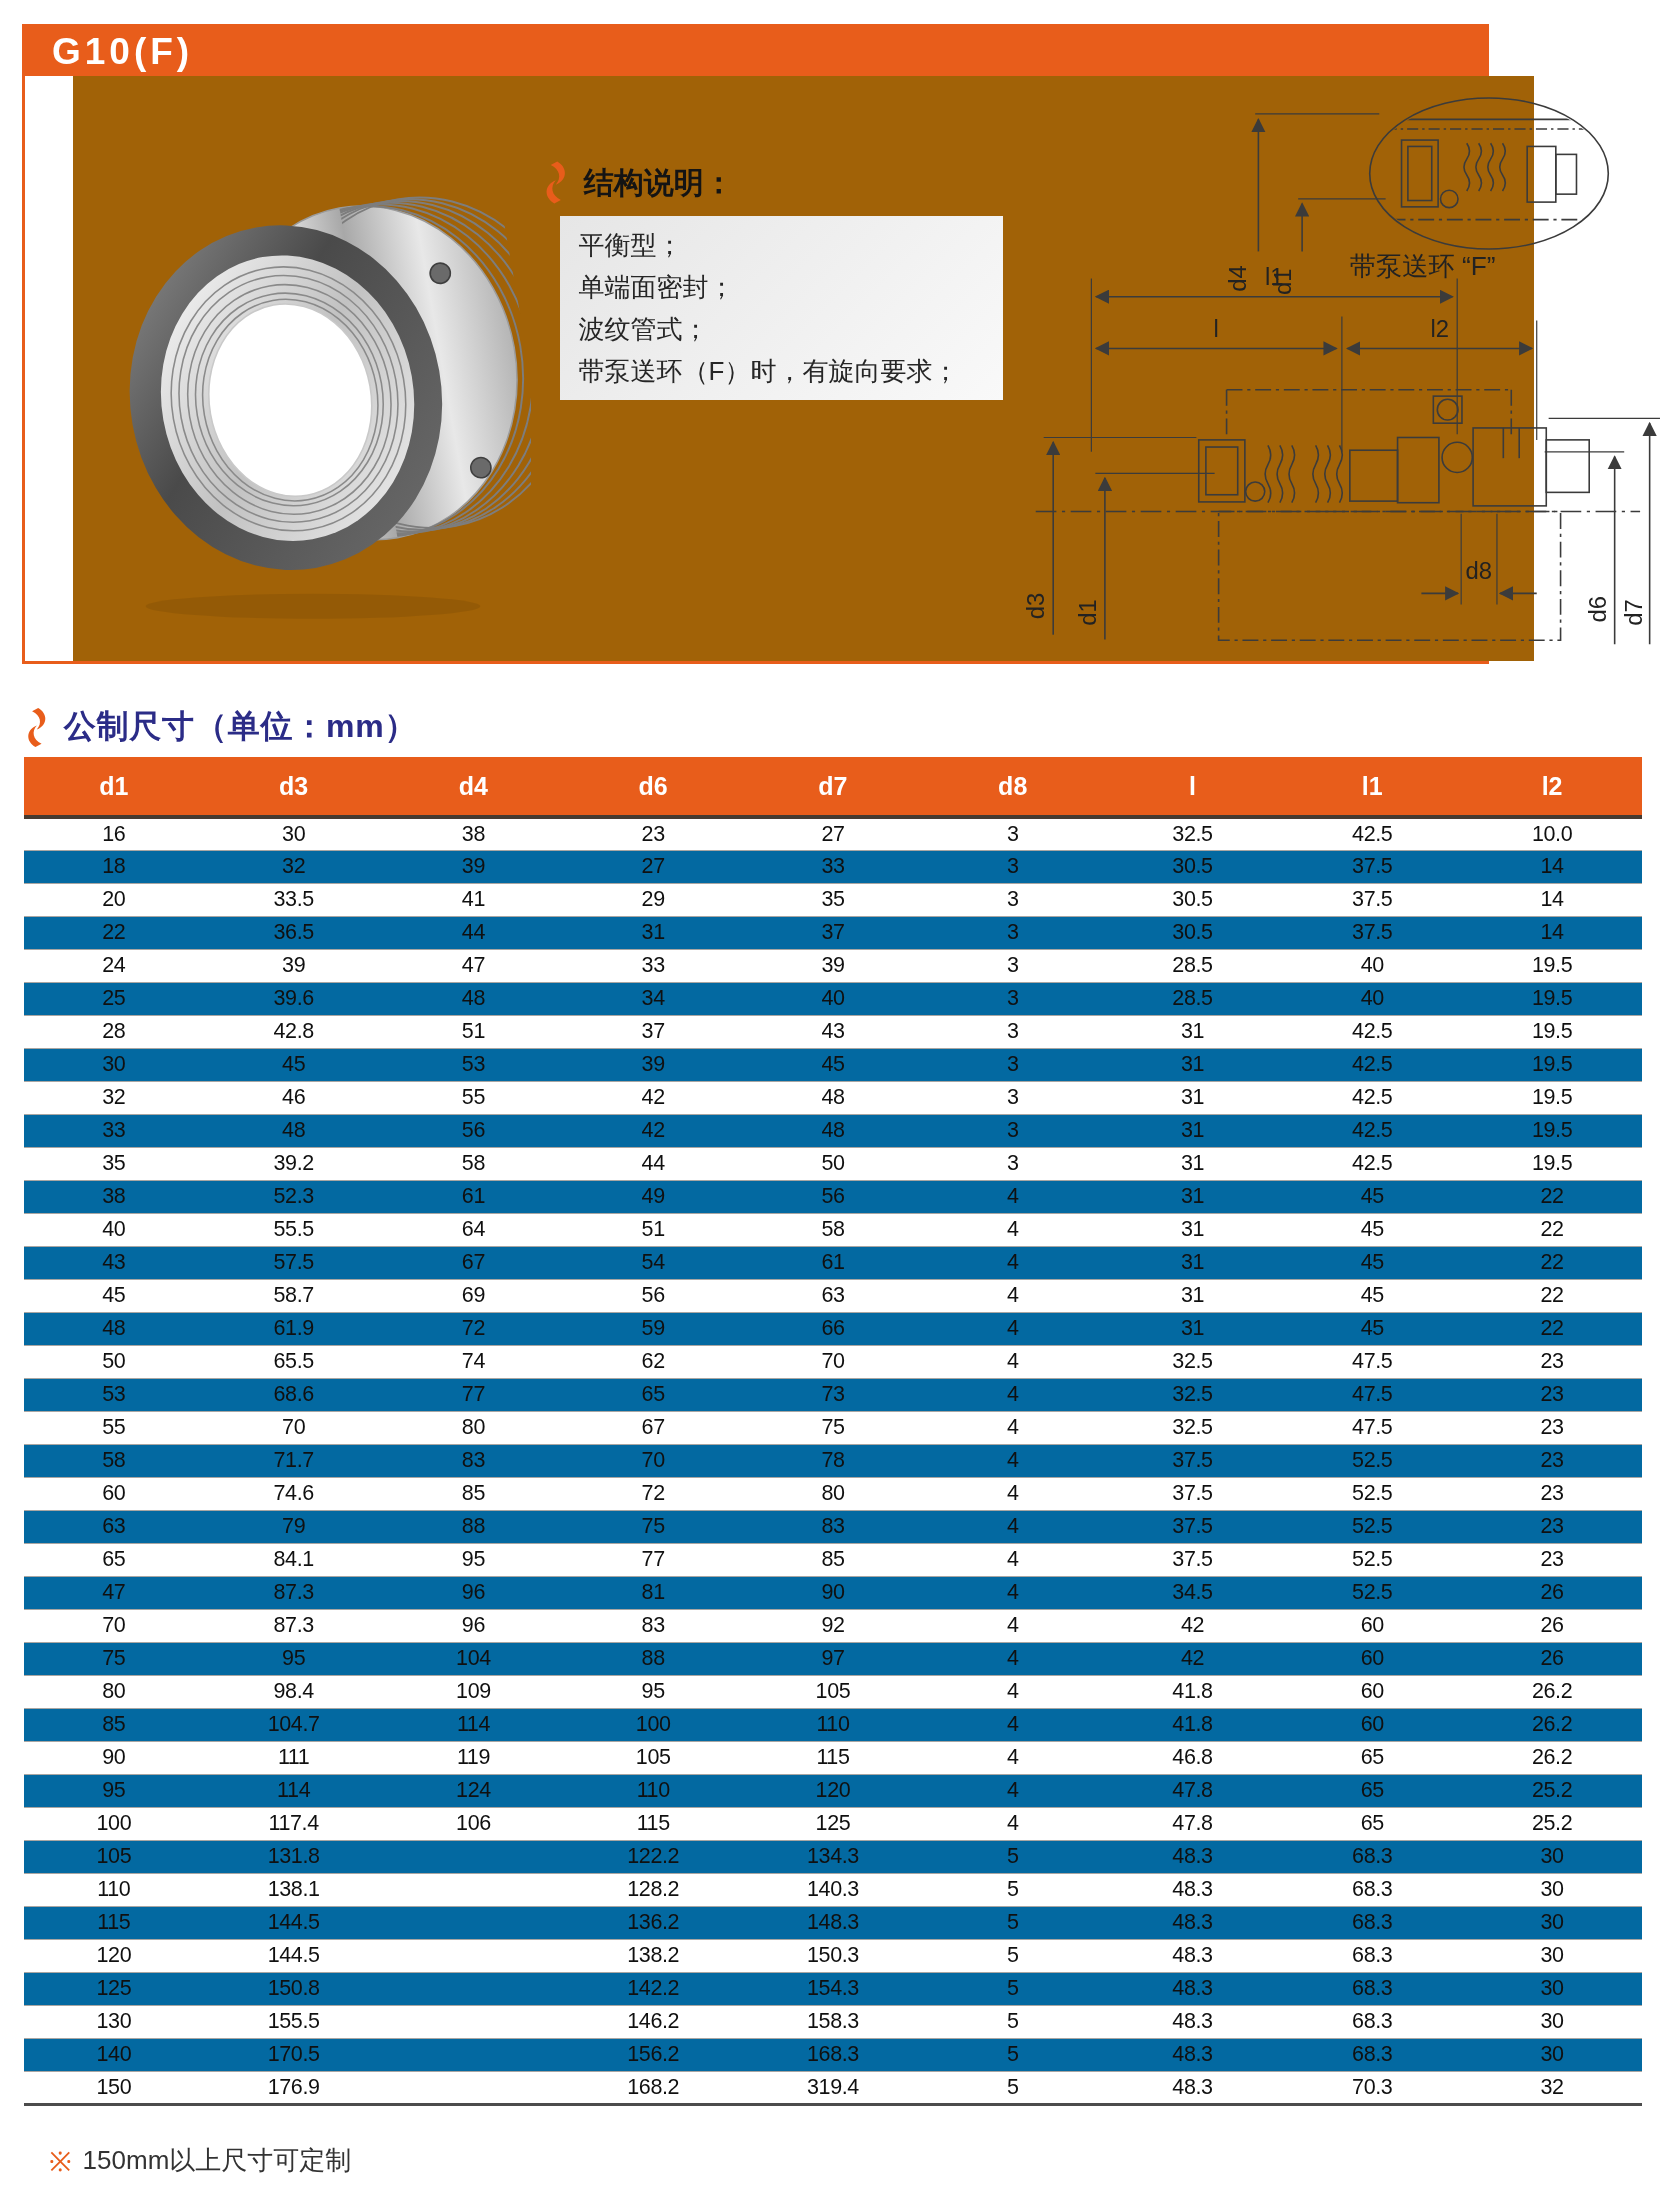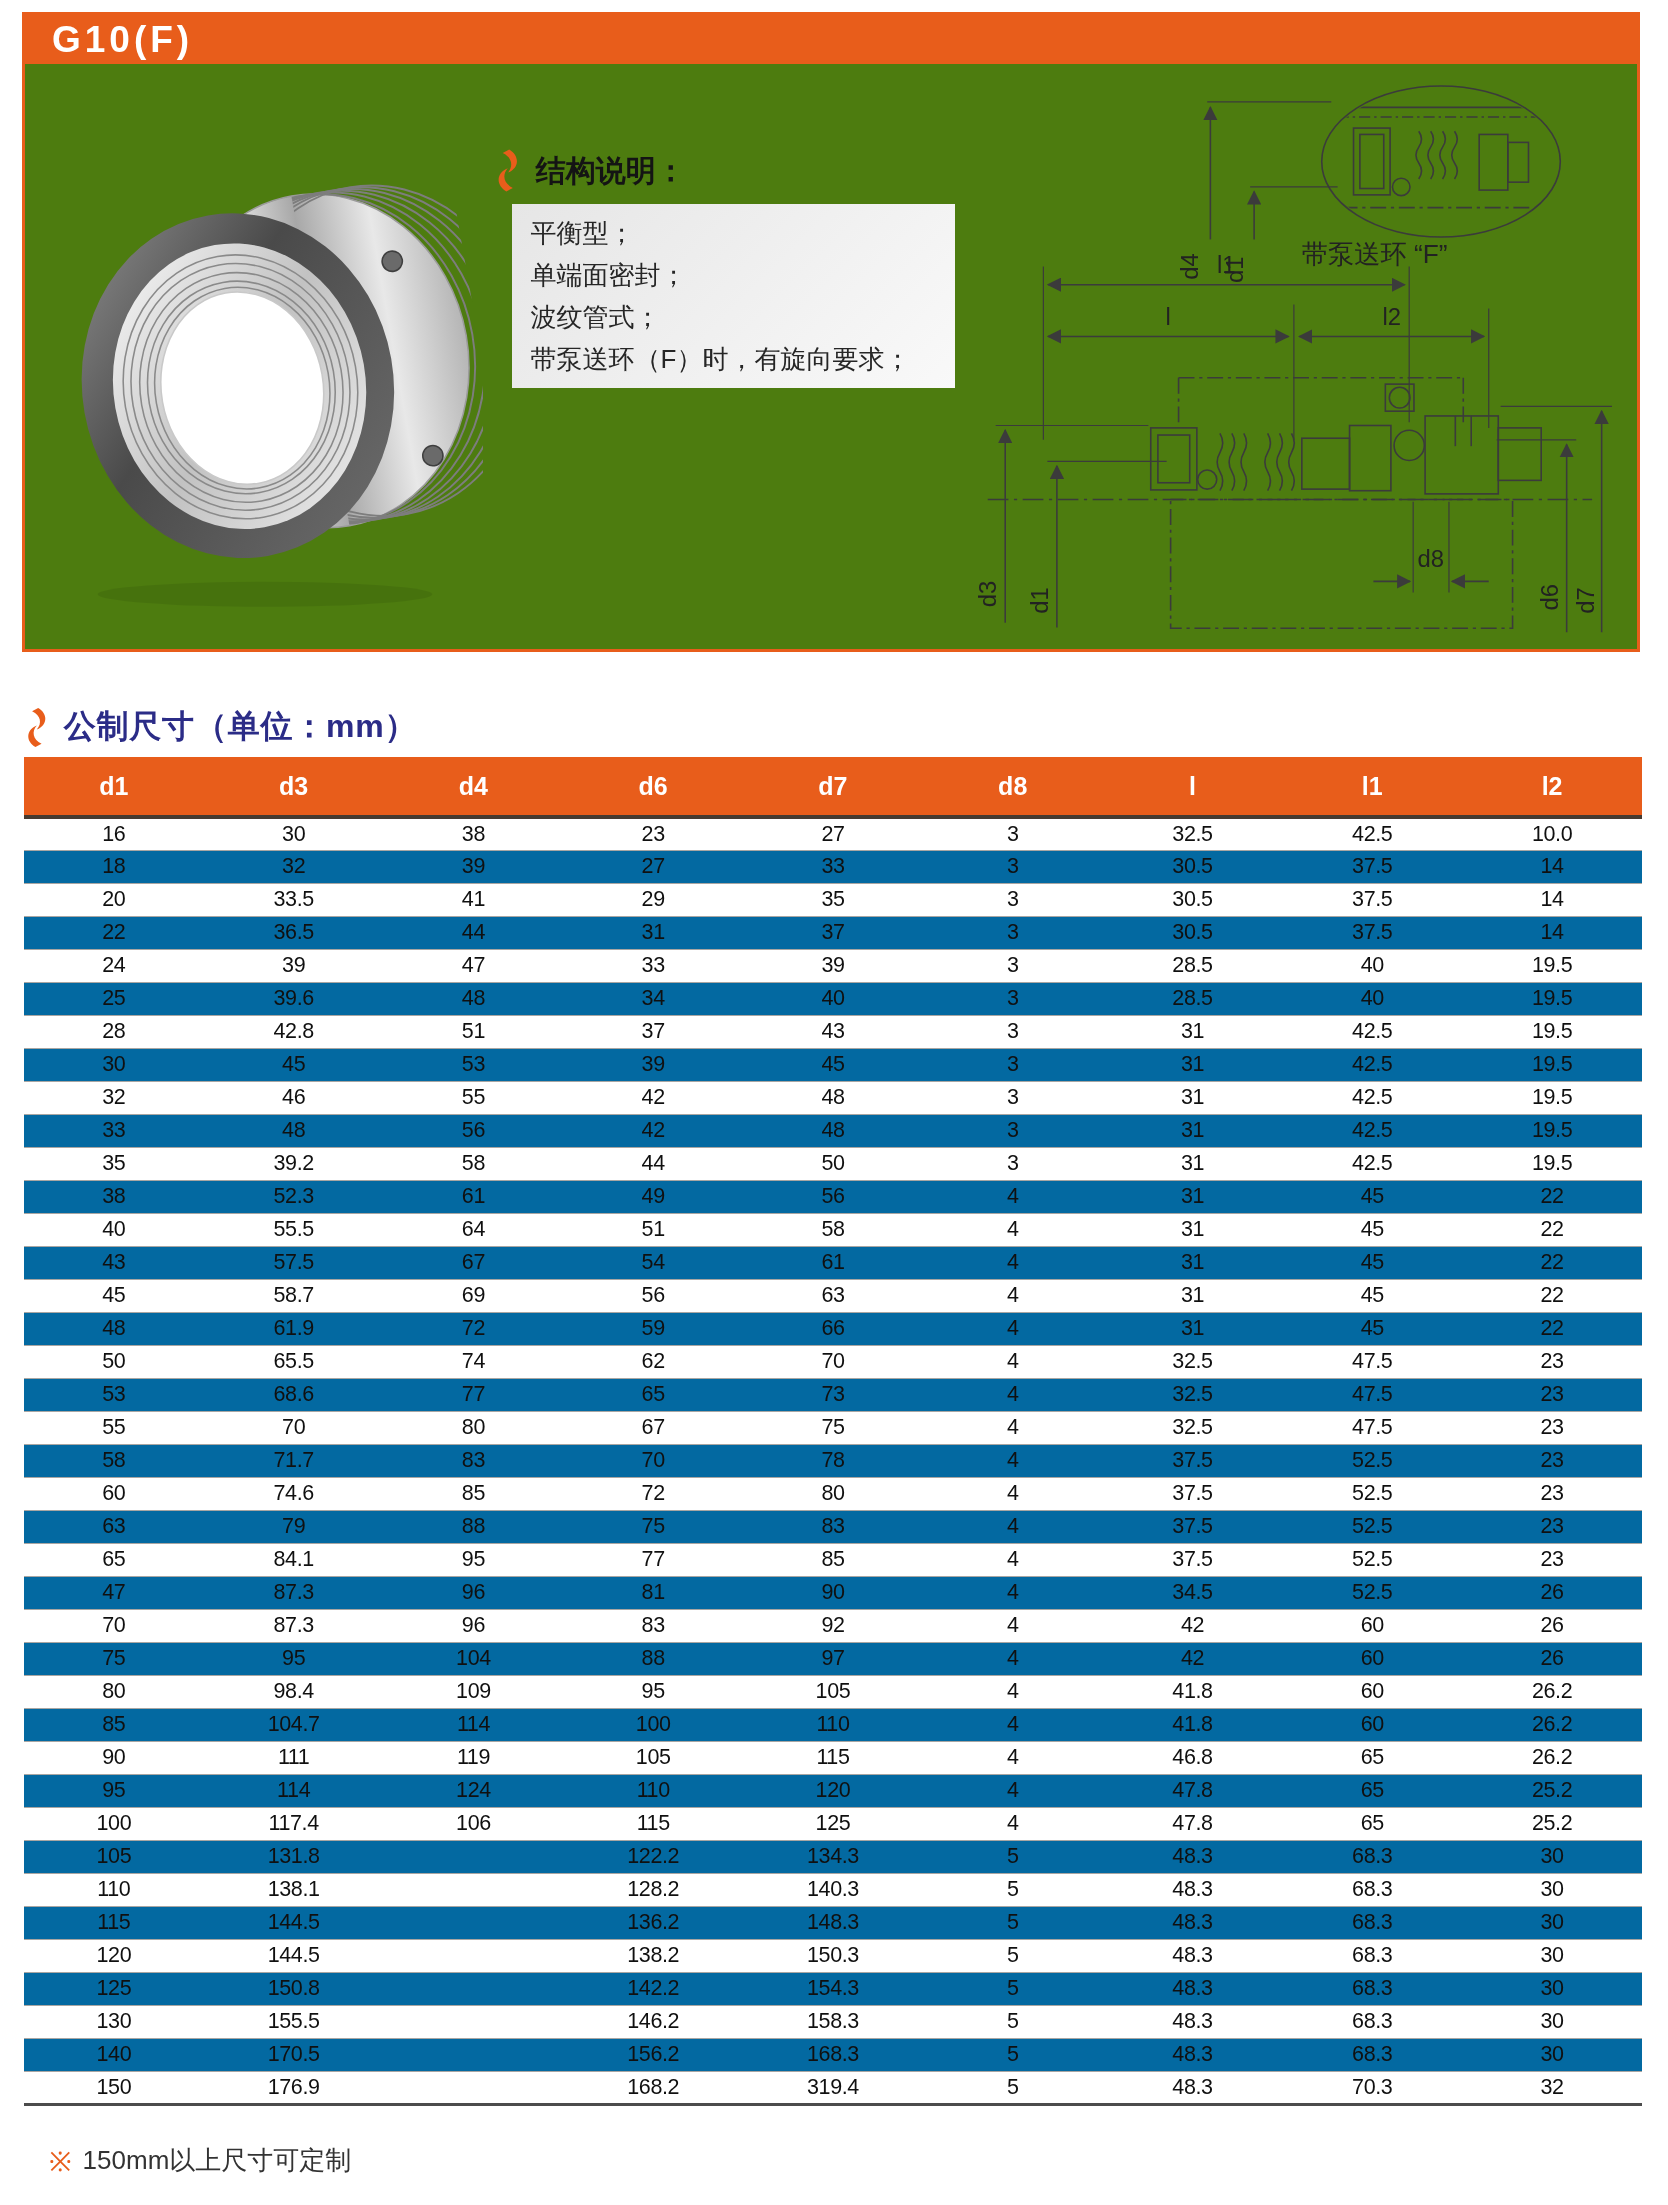--- a/index.html
+++ b/index.html
@@ -13,31 +13,31 @@
     position:relative;
     width:1668px;
     height:2205px;
     background:#ffffff;
     font-family:"Liberation Sans", sans-serif;
     color:var(--ink);
   }
 
   
   .top-box{
-    position:absolute;left:22px;top:12px;
-    width:1618px;height:640px;
+    position:absolute;left:22px;top:24px;
+    width:1467px;height:640px;
     border:3.2px solid var(--accent);
   }
   .title-bar{
     height:49px;background:var(--accent);
     display:flex;align-items:center;
     padding-left:27px;
     font-size:37px;font-weight:bold;letter-spacing:4px;color:#fff;
   }
-  .box-content{position:relative;width:100%;height:585px;background:#4d7c0f;}
+  .box-content{position:relative;width:100%;height:585px;background:#a16207;margin-left:48px;}
 
   .photo{position:absolute;left:22px;top:80px;width:436px;height:477px;}
 
   .text-sec{position:absolute;left:469px;width:461px;}
   .sec-structure{top:84px;}
   .sec-params{top:315px;}
   .sec-head{display:flex;align-items:flex-end;gap:12.7px;}
   .flame{width:29px;height:45px;flex:0 0 auto;}
   .sec-title{font-size:30px;font-weight:bold;color:#141414;line-height:45px;}
   .panel{

